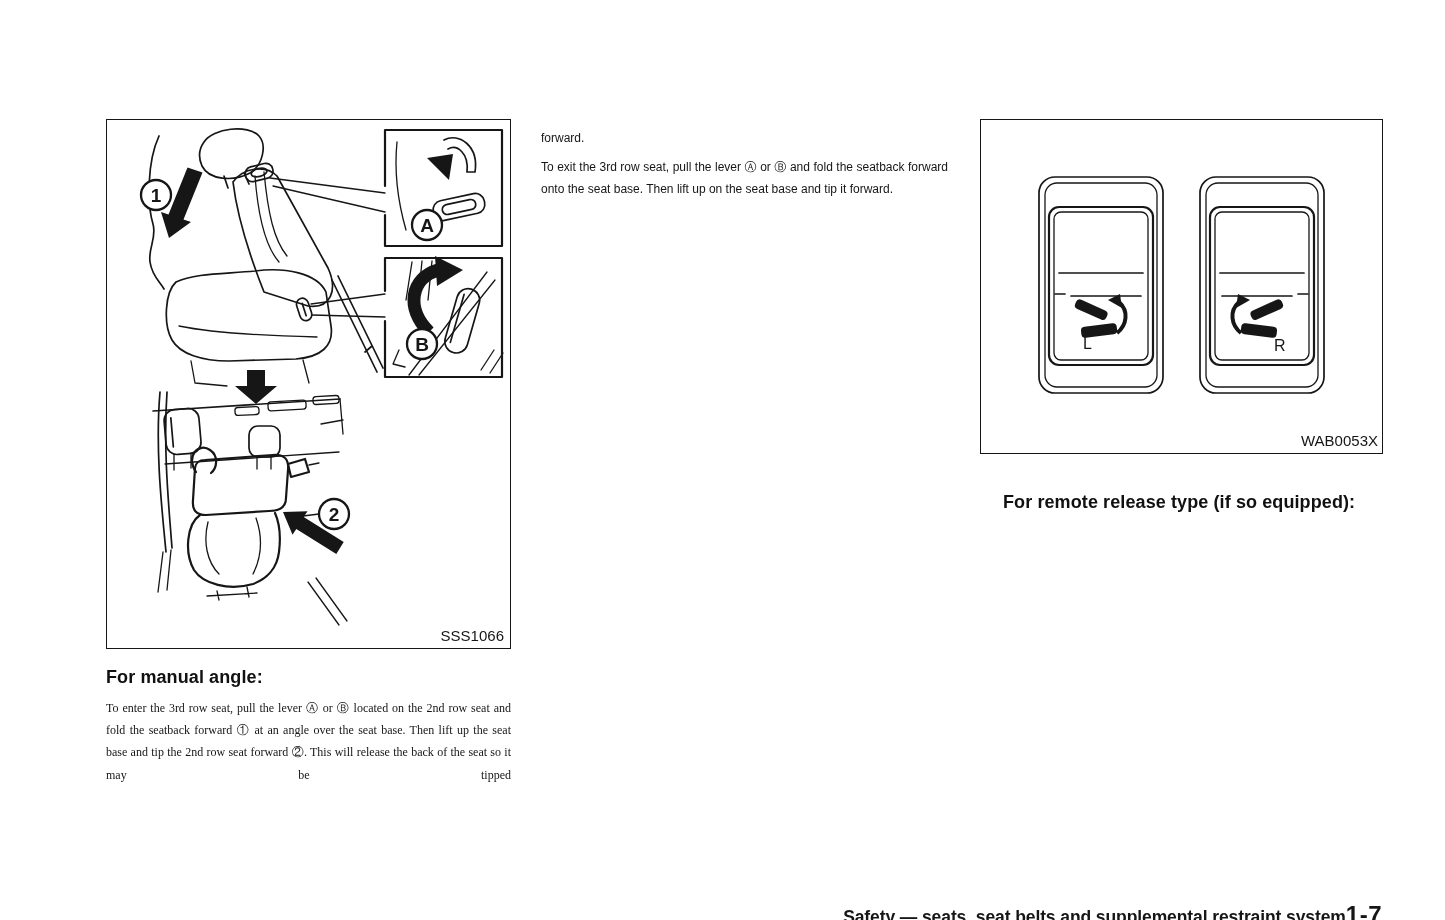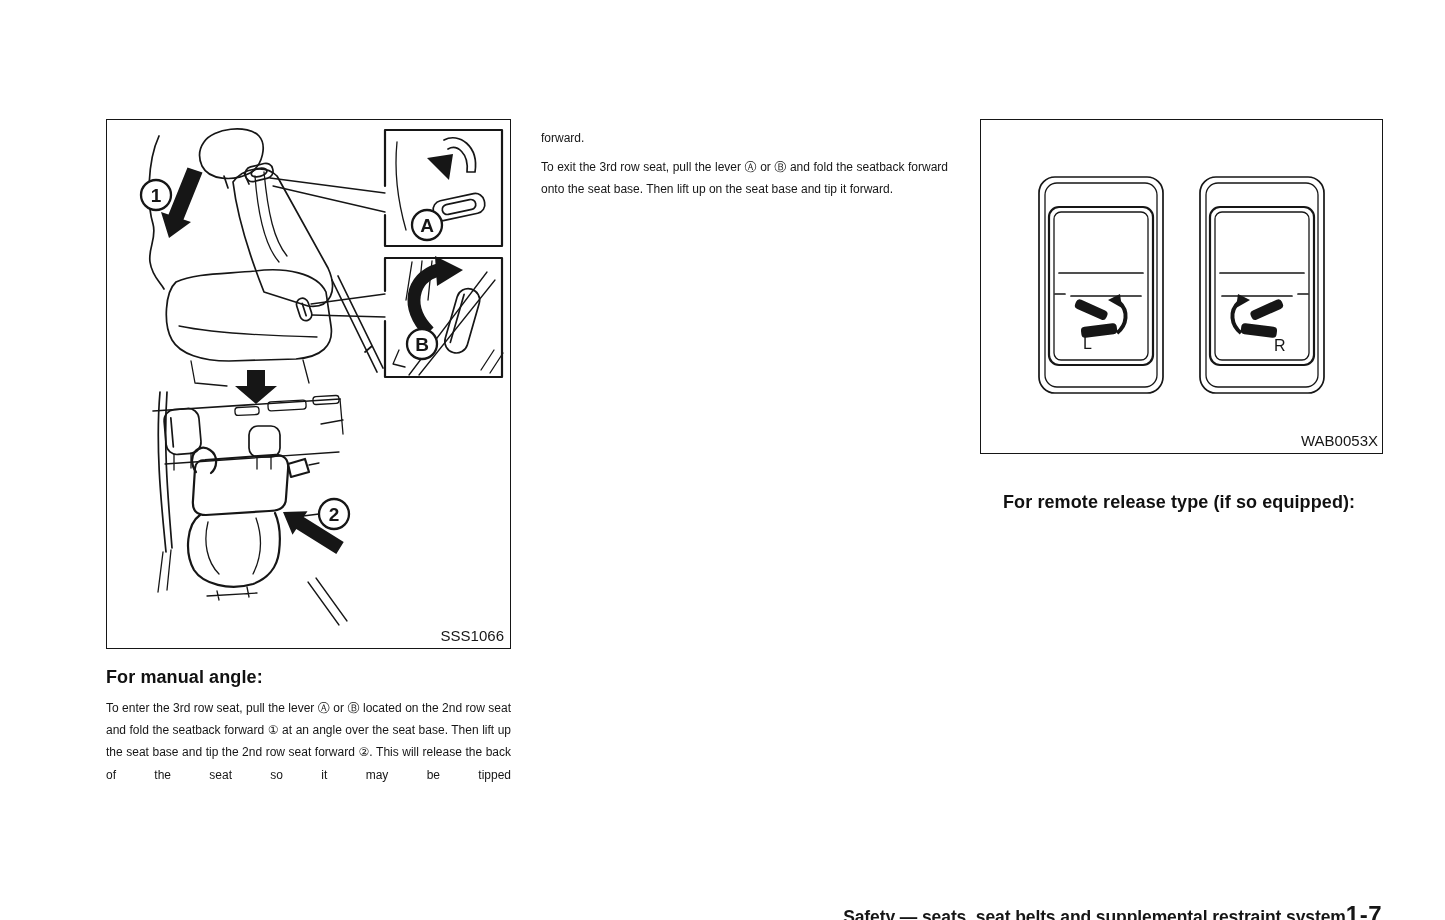--- a/index.html
+++ b/index.html
@@ -18,21 +18,21 @@
 
   .textcol { position:absolute; }
   .hd {
     font-size:18px; font-weight:bold; letter-spacing:0.1px; line-height:20px;
     color:#111;
   }
   .body {
     font-size:12px; line-height:22.2px; text-align:justify;
     color:#161616;
   }
-  .body.lastjust { text-align-last: justify; }
+  .body.lastjust { text-align-last: justify; font-family: Liberation Serif, serif; }
   .body.noj { text-align:left; }
   .mt { margin-top:7px; }
   .mt-lg { margin-top:10px; }
 
   .pagefoot {
     position:absolute; top:854px; right:63px;
     display:flex; align-items:baseline; white-space:nowrap;
   }
   .foot-title { font-size:17.5px; font-weight:bold; letter-spacing:-0.1px; }
   .foot-page  { font-size:24px; font-weight:600; letter-spacing:0.5px;margin-top:47px; }

